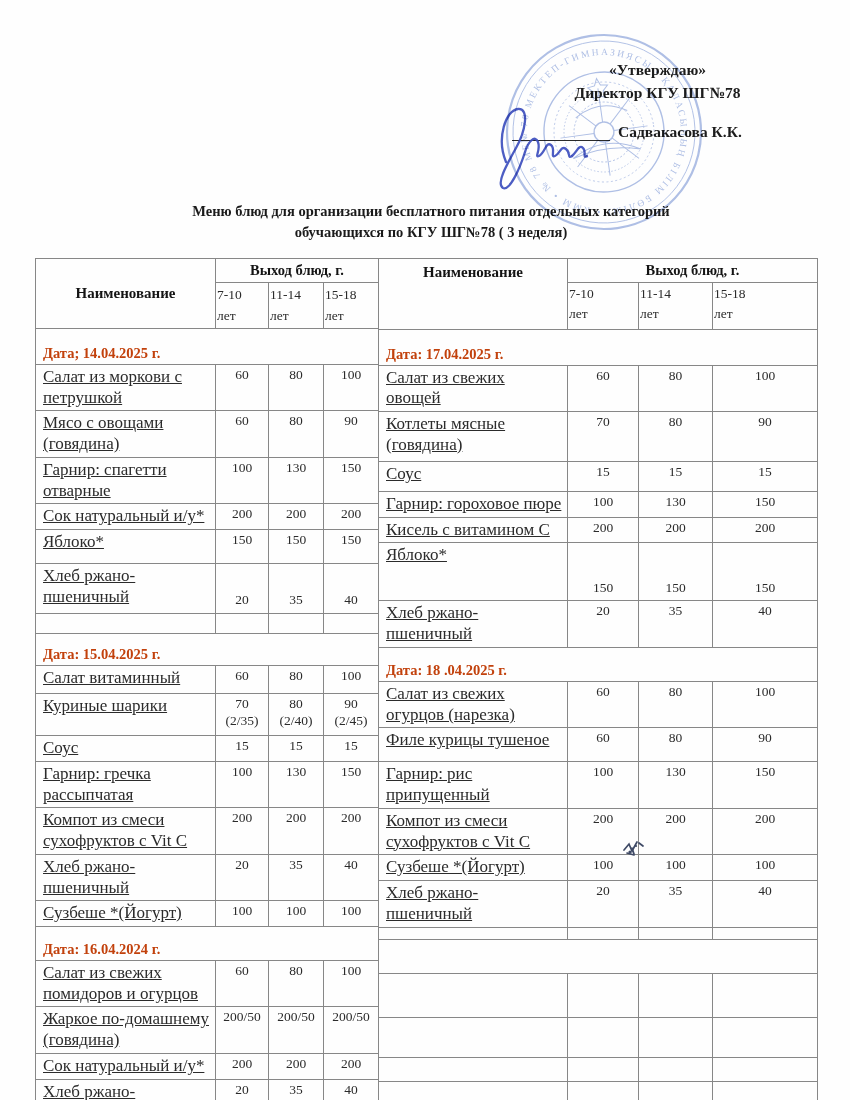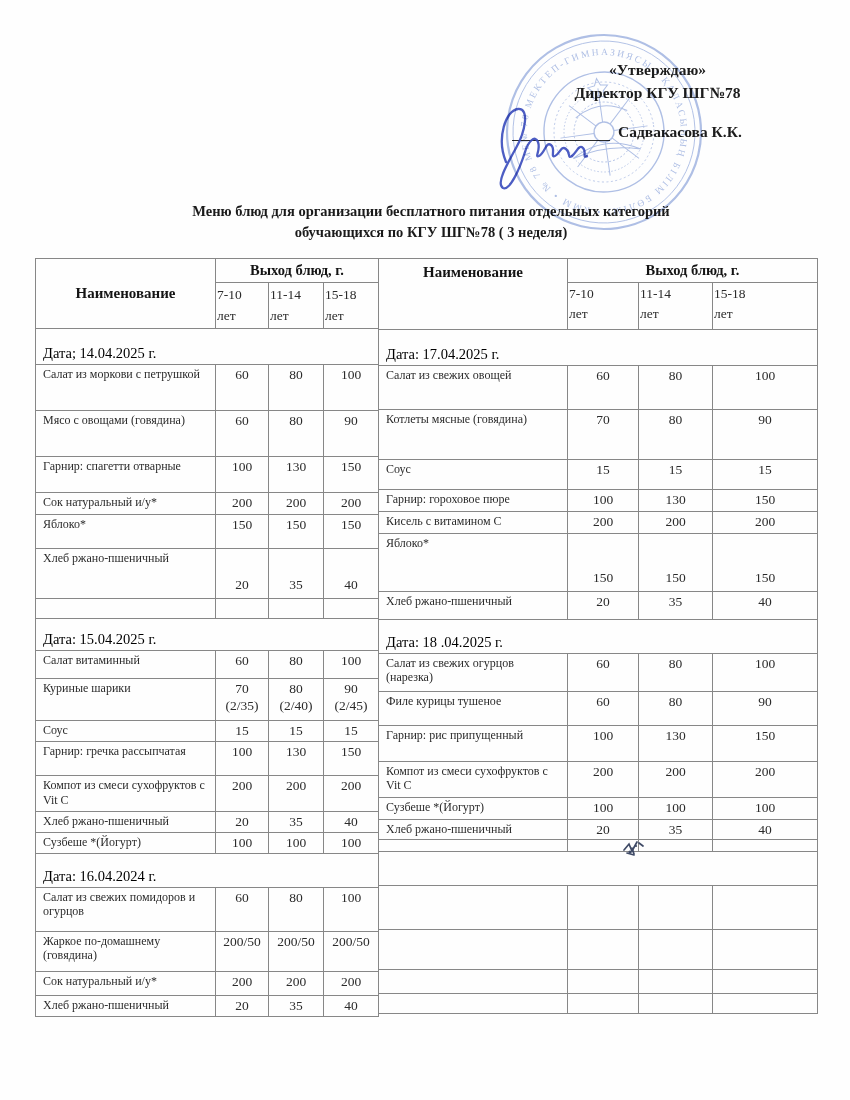--- a/index.html
+++ b/index.html
@@ -23,23 +23,23 @@
   
   .menu-wrap { position:absolute; left:35px; top:258px; display:flex; align-items:flex-start; z-index:2; }
   table.t { border-collapse:collapse; table-layout:fixed; }
   .t th, .t td { border:1px solid #878787; overflow:hidden; }
   .t-right { margin-left:-1px; }
   .h-name { font-size:15px; font-weight:bold; text-align:center; vertical-align:middle; color:#141414; }
   .t-right .h-name { vertical-align:top; padding-top:5px; }
   .h-group { font-size:14.5px; font-weight:bold; text-align:center; vertical-align:middle; color:#141414; }
   .h-age { font-size:13.5px; font-weight:normal; text-align:left; vertical-align:middle; white-space:pre-line; line-height:1.5; }
   .t-right .h-age { vertical-align:bottom; padding-bottom:4px; }
-  .date-band td { font-weight:normal; font-size:14.5px; color:#000000;
+  .date-band td { font-weight:bold; font-size:14.5px; color:#c2410c;
     padding:6px 0 2px 7px; vertical-align:bottom; }
-  .name-cell { font-size:12px; padding:2px 4px 2px 7px; vertical-align:top; line-height:1.22; }
+  .name-cell { font-size:17px; padding:2px 4px 2px 7px; vertical-align:top; line-height:1.22;text-decoration:underline; }
   .val-cell  { font-size:13.5px; text-align:center; vertical-align:top; padding-top:2px;
     white-space:pre-line; line-height:1.25; }
   .va-b { vertical-align:bottom; padding-bottom:4px; }
   .smudge-svg { position:absolute; left:618px; top:834px; z-index:6; }
 </style>
 </head>
 <body>
 
 <div class="page">
 

